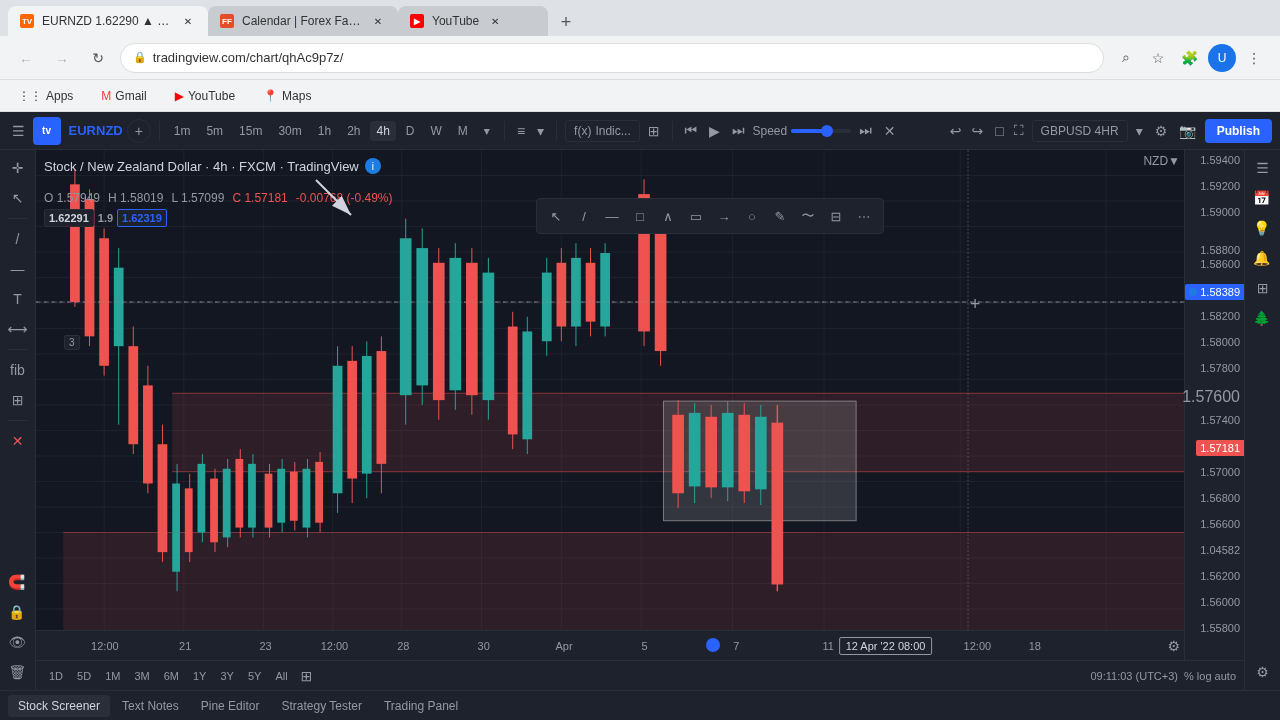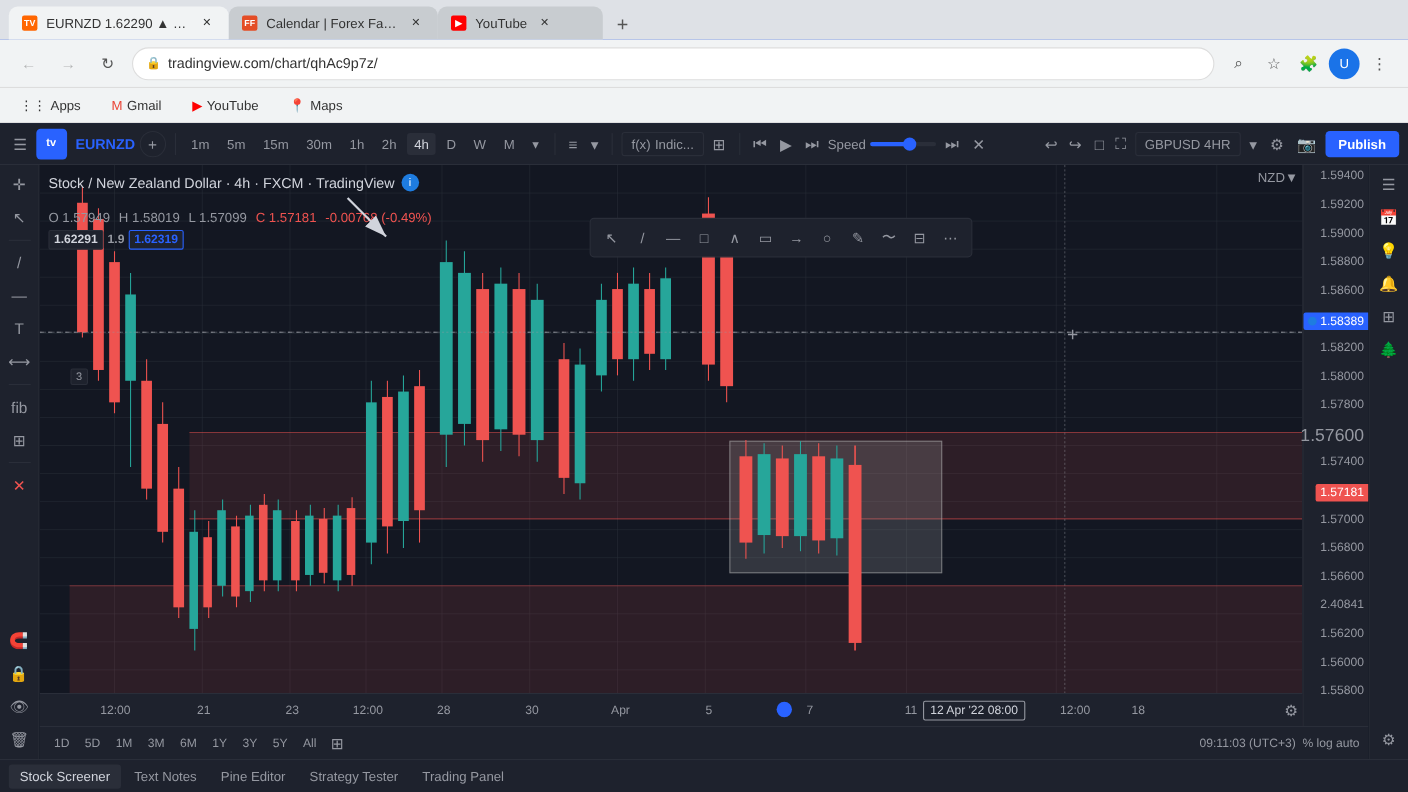--- a/index.html
+++ b/index.html
@@ -1,19 +1,19 @@
 <!DOCTYPE html>
 <html><head>
   <meta charset="utf-8">
   <style>
     * { margin: 0; padding: 0; box-sizing: border-box; }
     body { font-family: -apple-system, BlinkMacSystemFont, 'Segoe UI', sans-serif; background: #1a1a2e; overflow: hidden; width: 1280px; height: 720px; }
 
     
-    .browser-frame { width: 1280px; height: 720px; display: flex; flex-direction: column; background: #1d4ed8; }
+    .browser-frame { width: 1280px; height: 720px; display: flex; flex-direction: column; background: #000000; }
     .tab-bar { background: #dee1e6; height: 36px; display: flex; align-items: flex-end; padding: 0 8px; }
     .tab { height: 30px; background: #f1f3f4; border-radius: 8px 8px 0 0; display: flex; align-items: center; padding: 0 12px; gap: 8px; font-size: 12px; color: #333; cursor: pointer; min-width: 150px; }
     .tab.active { background: #f1f3f4; }
     .tab.inactive { background: #c8ccd0; }
     .tab-favicon { width: 14px; height: 14px; border-radius: 2px; }
     .tab-close { width: 16px; height: 16px; border-radius: 50%; display: flex; align-items: center; justify-content: center; font-size: 10px; cursor: pointer; }
     .new-tab { width: 28px; height: 28px; display: flex; align-items: center; justify-content: center; border-radius: 50%; cursor: pointer; font-size: 18px; color: #555; margin-left: 4px; }
 
     .nav-bar { background: #f1f3f4; height: 44px; display: flex; align-items: center; padding: 0 12px; gap: 8px; border-bottom: 1px solid #ddd; }
     .nav-btn { width: 28px; height: 28px; border-radius: 50%; display: flex; align-items: center; justify-content: center; cursor: pointer; font-size: 14px; color: #555; }
@@ -467,36 +467,36 @@
           <line x1="0" y1="155" x2="1180" y2="155" stroke="#9598a1" stroke-width="0.8" opacity="0.5" stroke-dasharray="2,2"></line>
           <line x1="958" y1="0" x2="958" y2="520" stroke="#9598a1" stroke-width="0.8" opacity="0.5" stroke-dasharray="2,2"></line>
 
           <text x="960" y="163" fill="#9598a1" font-size="18" font-family="sans-serif">+</text>
         </svg>
 
         <div style="position:absolute; top:0; right:0; width:60px; height:calc(100% - 30px); background:#1e222d; border-left:1px solid #2a2e39;">
           <div style="position:absolute; top:4px; right:4px; color:#9598a1; font-size:11px;">1.59400</div>
           <div style="position:absolute; top:30px; right:4px; color:#9598a1; font-size:11px;">1.59200</div>
           <div style="position:absolute; top:56px; right:4px; color:#9598a1; font-size:11px;">1.59000</div>
-          <div style="position:absolute; top:82px; right:4px; color:#9598a1; font-size:11px;margin-left:20px;">1.58800</div>
+          <div style="position:absolute; top:94px; right:4px; color:#9598a1; font-size:11px;margin-left:20px;">1.58800</div>
           <div style="position:absolute; top:108px; right:4px; color:#9598a1; font-size:11px;">1.58600</div>
           <div style="position:absolute; top:134px; right:0px; background:#2962ff; color:white; font-size:11px; padding:2px 4px; border-radius:2px 0 0 2px; display:flex; align-items:center;">
             <span style="background:#1e7ce0; width:8px; height:8px; border-radius:50%; margin-right:3px; display:inline-block;"></span>
             <span>1.58389</span>
           </div>
           <div style="position:absolute; top:160px; right:4px; color:#9598a1; font-size:11px;">1.58200</div>
           <div style="position:absolute; top:186px; right:4px; color:#9598a1; font-size:11px;">1.58000</div>
           <div style="position:absolute; top:212px; right:4px; color:#9598a1; font-size:11px;">1.57800</div>
           <div style="position:absolute; top:238px; right:4px; color:#9598a1; font-size:16px;text-align:center;">1.57600</div>
           <div style="position:absolute; top:264px; right:4px; color:#9598a1; font-size:11px;">1.57400</div>
           <div style="position:absolute; top:290px; right:0px; background:#ef5350; color:white; font-size:11px; padding:2px 4px; border-radius:2px 0 0 2px;">1.57181</div>
           <div style="position:absolute; top:316px; right:4px; color:#9598a1; font-size:11px;">1.57000</div>
           <div style="position:absolute; top:342px; right:4px; color:#9598a1; font-size:11px;">1.56800</div>
           <div style="position:absolute; top:368px; right:4px; color:#9598a1; font-size:11px;">1.56600</div>
-          <div style="position:absolute; top:394px; right:4px; color:#9598a1; font-size:11px;">2.40841</div>
+          <div style="position:absolute; top:394px; right:4px; color:#9598a1; font-size:11px;">1.04582</div>
           <div style="position:absolute; top:420px; right:4px; color:#9598a1; font-size:11px;">1.56200</div>
           <div style="position:absolute; top:446px; right:4px; color:#9598a1; font-size:11px;">1.56000</div>
           <div style="position:absolute; top:472px; right:4px; color:#9598a1; font-size:11px;">1.55800</div>
         </div>
 
         <div class="time-axis" style="position:absolute; bottom:30px; left:0; right:60px; height:30px; background:#1e222d; border-top:1px solid #2a2e39;">
           <div class="time-label" style="left:6%">12:00</div>
           <div class="time-label" style="left:13%">21</div>
           <div class="time-label" style="left:20%">23</div>
           <div class="time-label" style="left:26%">12:00</div>

